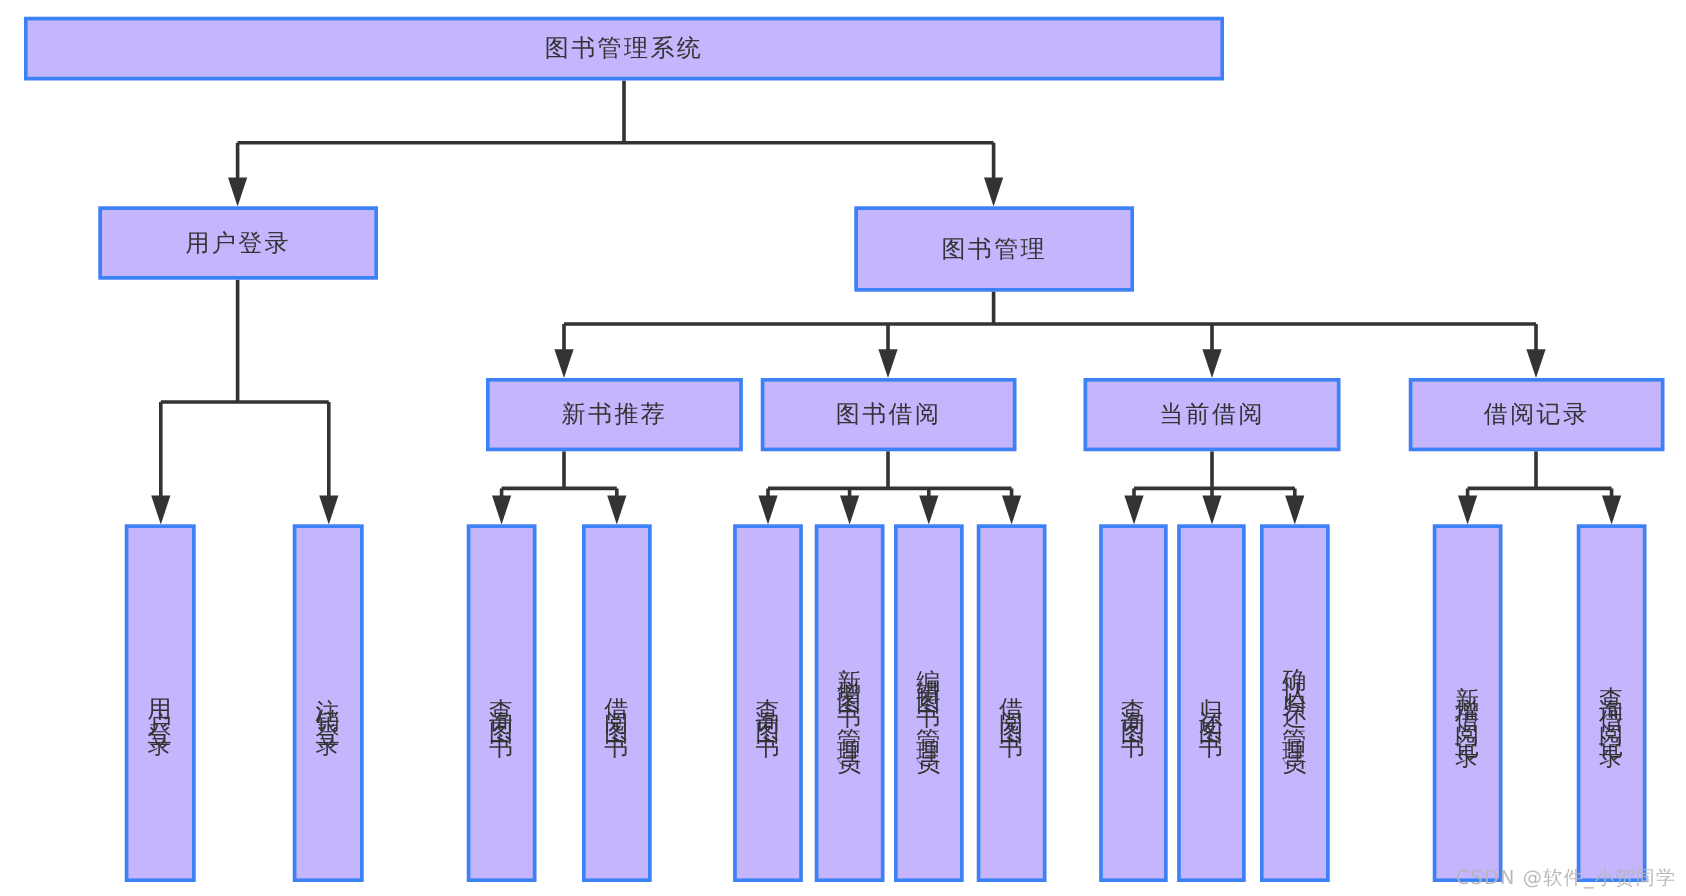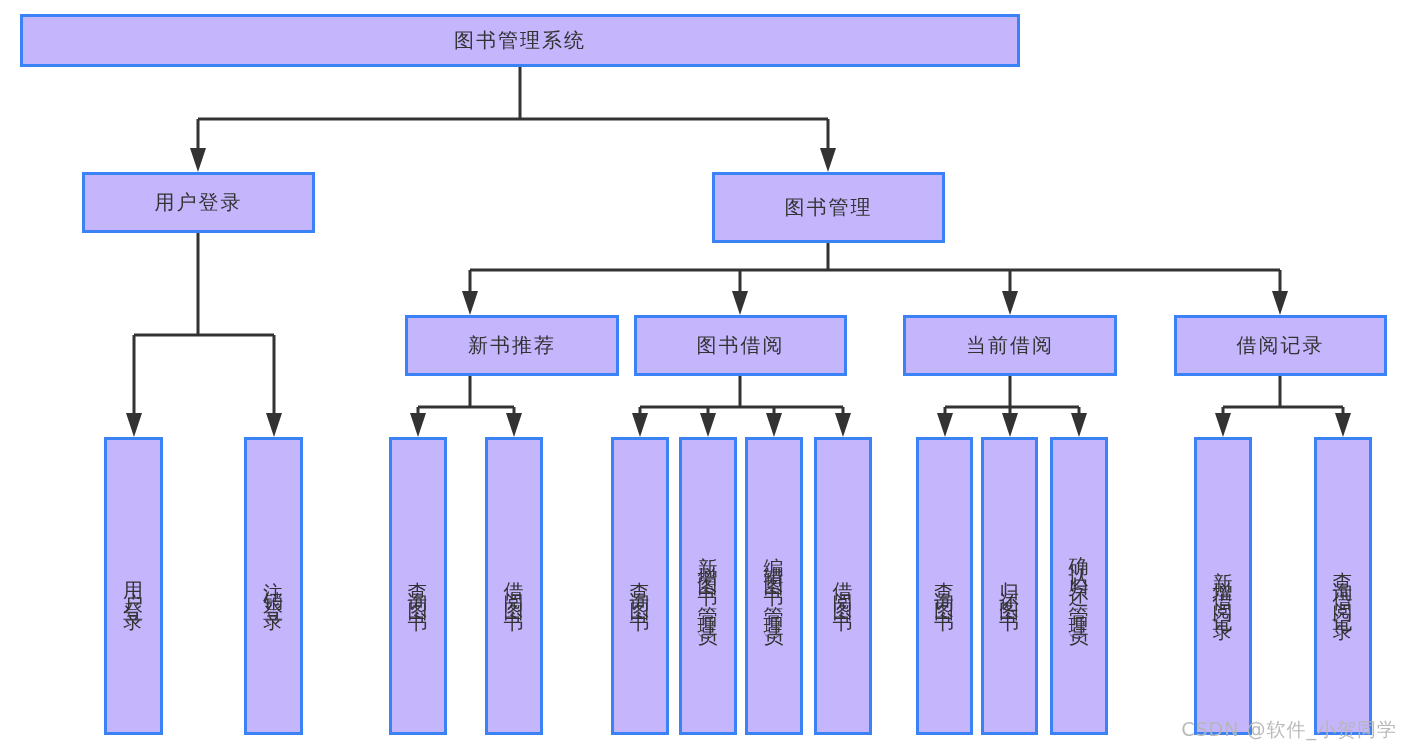--- a/index.html
+++ b/index.html
@@ -46,21 +46,21 @@
     letter-spacing: 10px;
     line-height: 1;
     color: #333333;
     white-space: nowrap;
   }
 
   .watermark {
     position: absolute;
     right: 8px;
     bottom: 4px;
-    font-size: 19px;
+    font-size: 16px;
     color: rgba(182, 182, 182, 0.95);
     letter-spacing: 1px;
     z-index: 5;
     white-space: nowrap;
   }
 </style>
 </head>
 <body>
 
 <div class="canvas">

